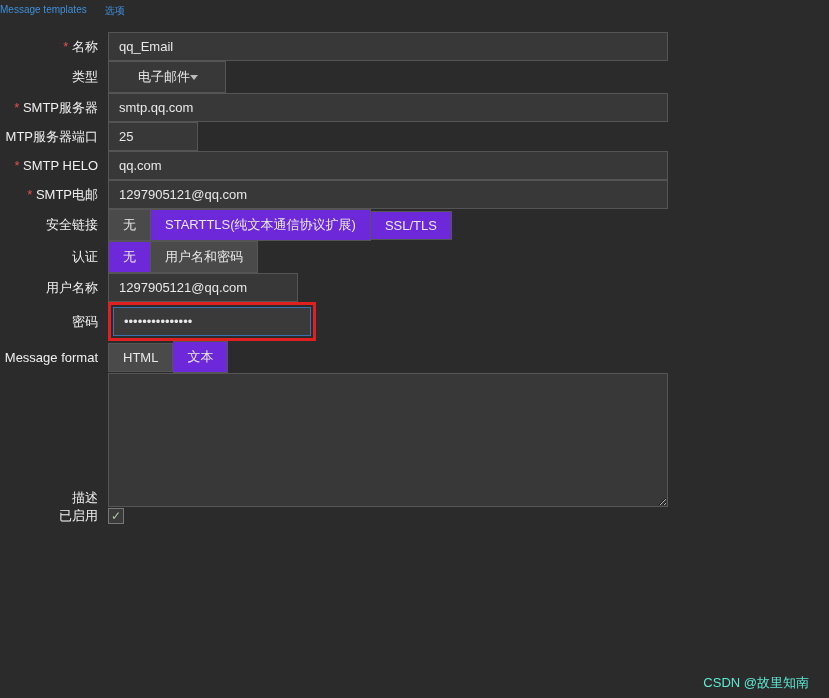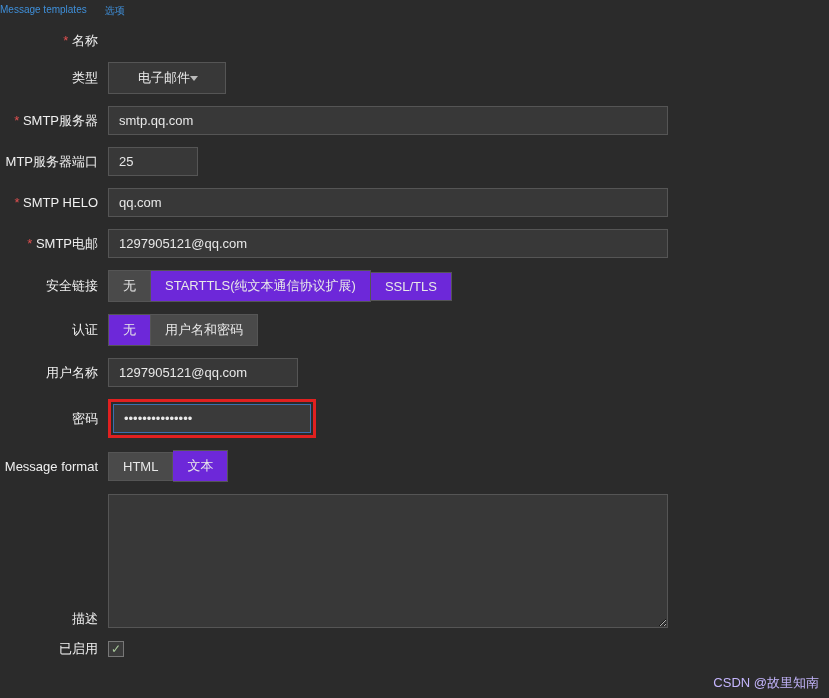--- a/index.html
+++ b/index.html
@@ -20,21 +20,21 @@
     }
     .tabs a {
       color: #3f8fd9;
       text-decoration: none;
       cursor: pointer;
     }
     .form { padding-top: 6px; }
     .row {
       display: flex;
       align-items: center;
-      margin-bottom: 12px;
+      margin-bottom: 0;
     }
     .label {
       width: 108px;
       text-align: right;
       padding-right: 10px;
       color: #f0f0f0;
       white-space: nowrap;
     }
     .req::before {
       content: "* ";
@@ -111,37 +111,40 @@
     }
     .checkbox.checked::after {
       content: "✓";
       color: #a8c89a;
       font-size: 12px;
       line-height: 1;
     }
     .watermark {
       position: absolute;
       bottom: 6px;
-      right: 10px;
-      color: #c4b5fd;
+      right: 20px;
+      color: #5eead4;
       font-size: 13px;
     }
   </style>
 </head>
 <body>
 
 <div class="tabs">
   <a>Message templates</a>
   <a>选项</a>
 </div>
 
 <div class="form">
 
   <div class="row">
     <div class="label req">名称</div>
+    <div class="field">
+      <input type="text" class="input-wide" value="qq_Email" style="">
+    </div>
   </div>
 
   <div class="row">
     <div class="label">类型</div>
     <div class="field">
       <div class="select">
         <span>电子邮件</span>
         <span class="caret"></span>
       </div>
     </div>

